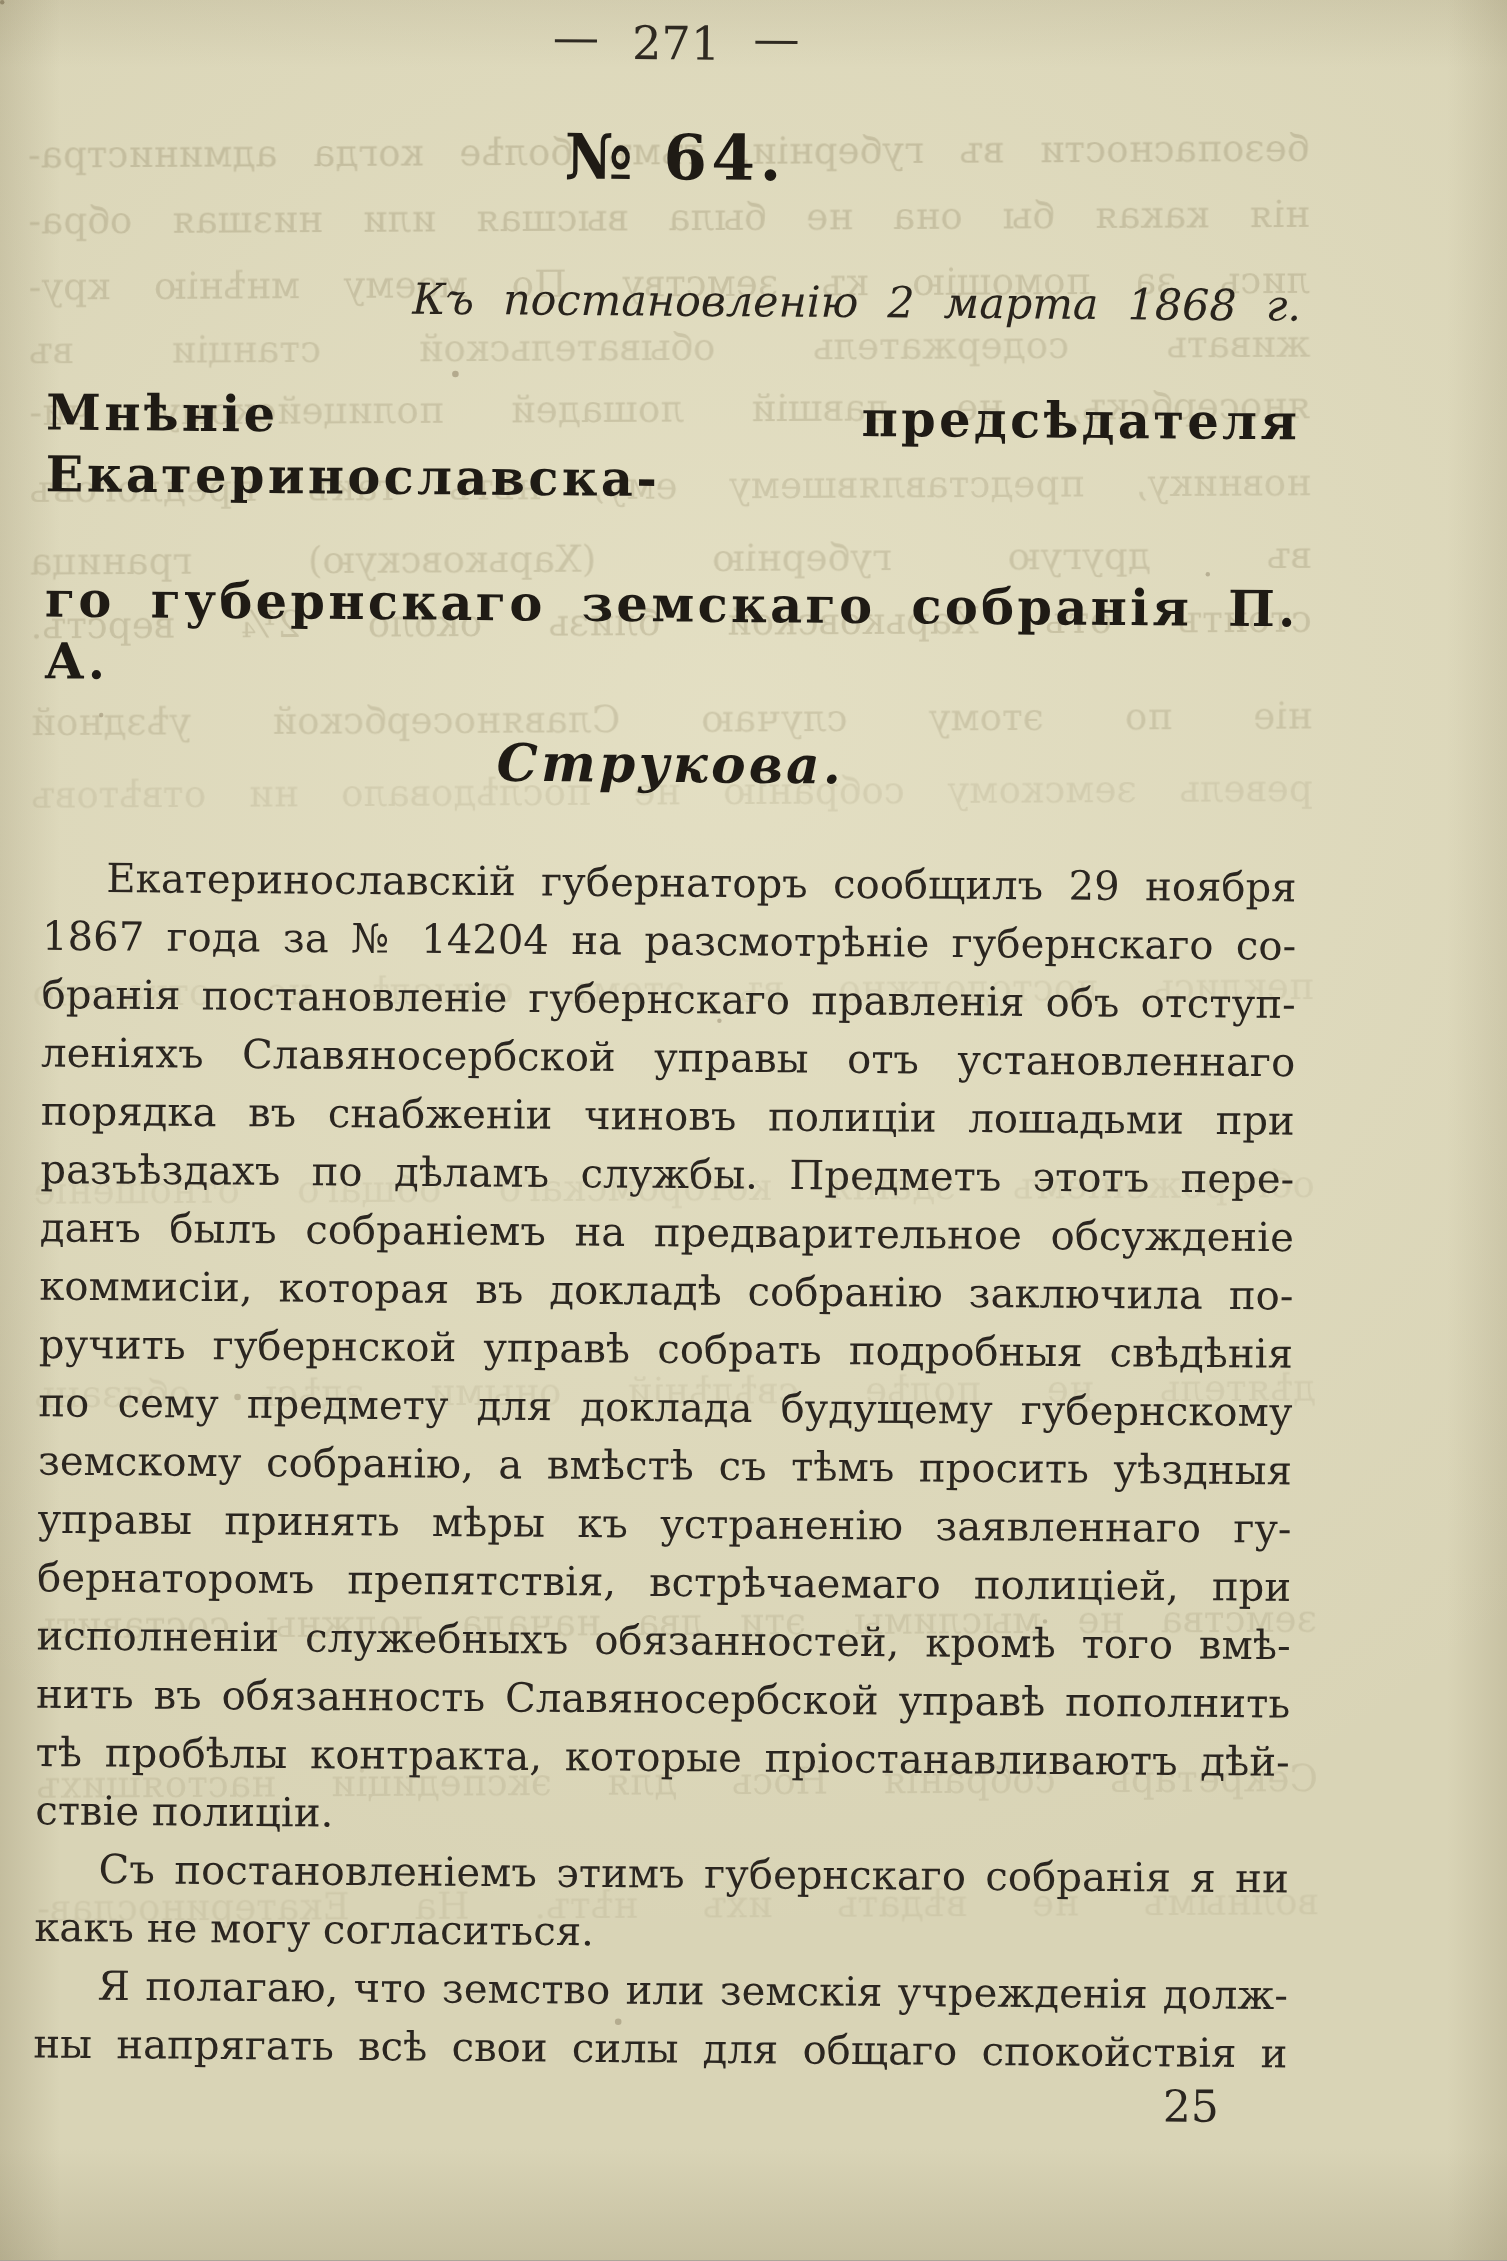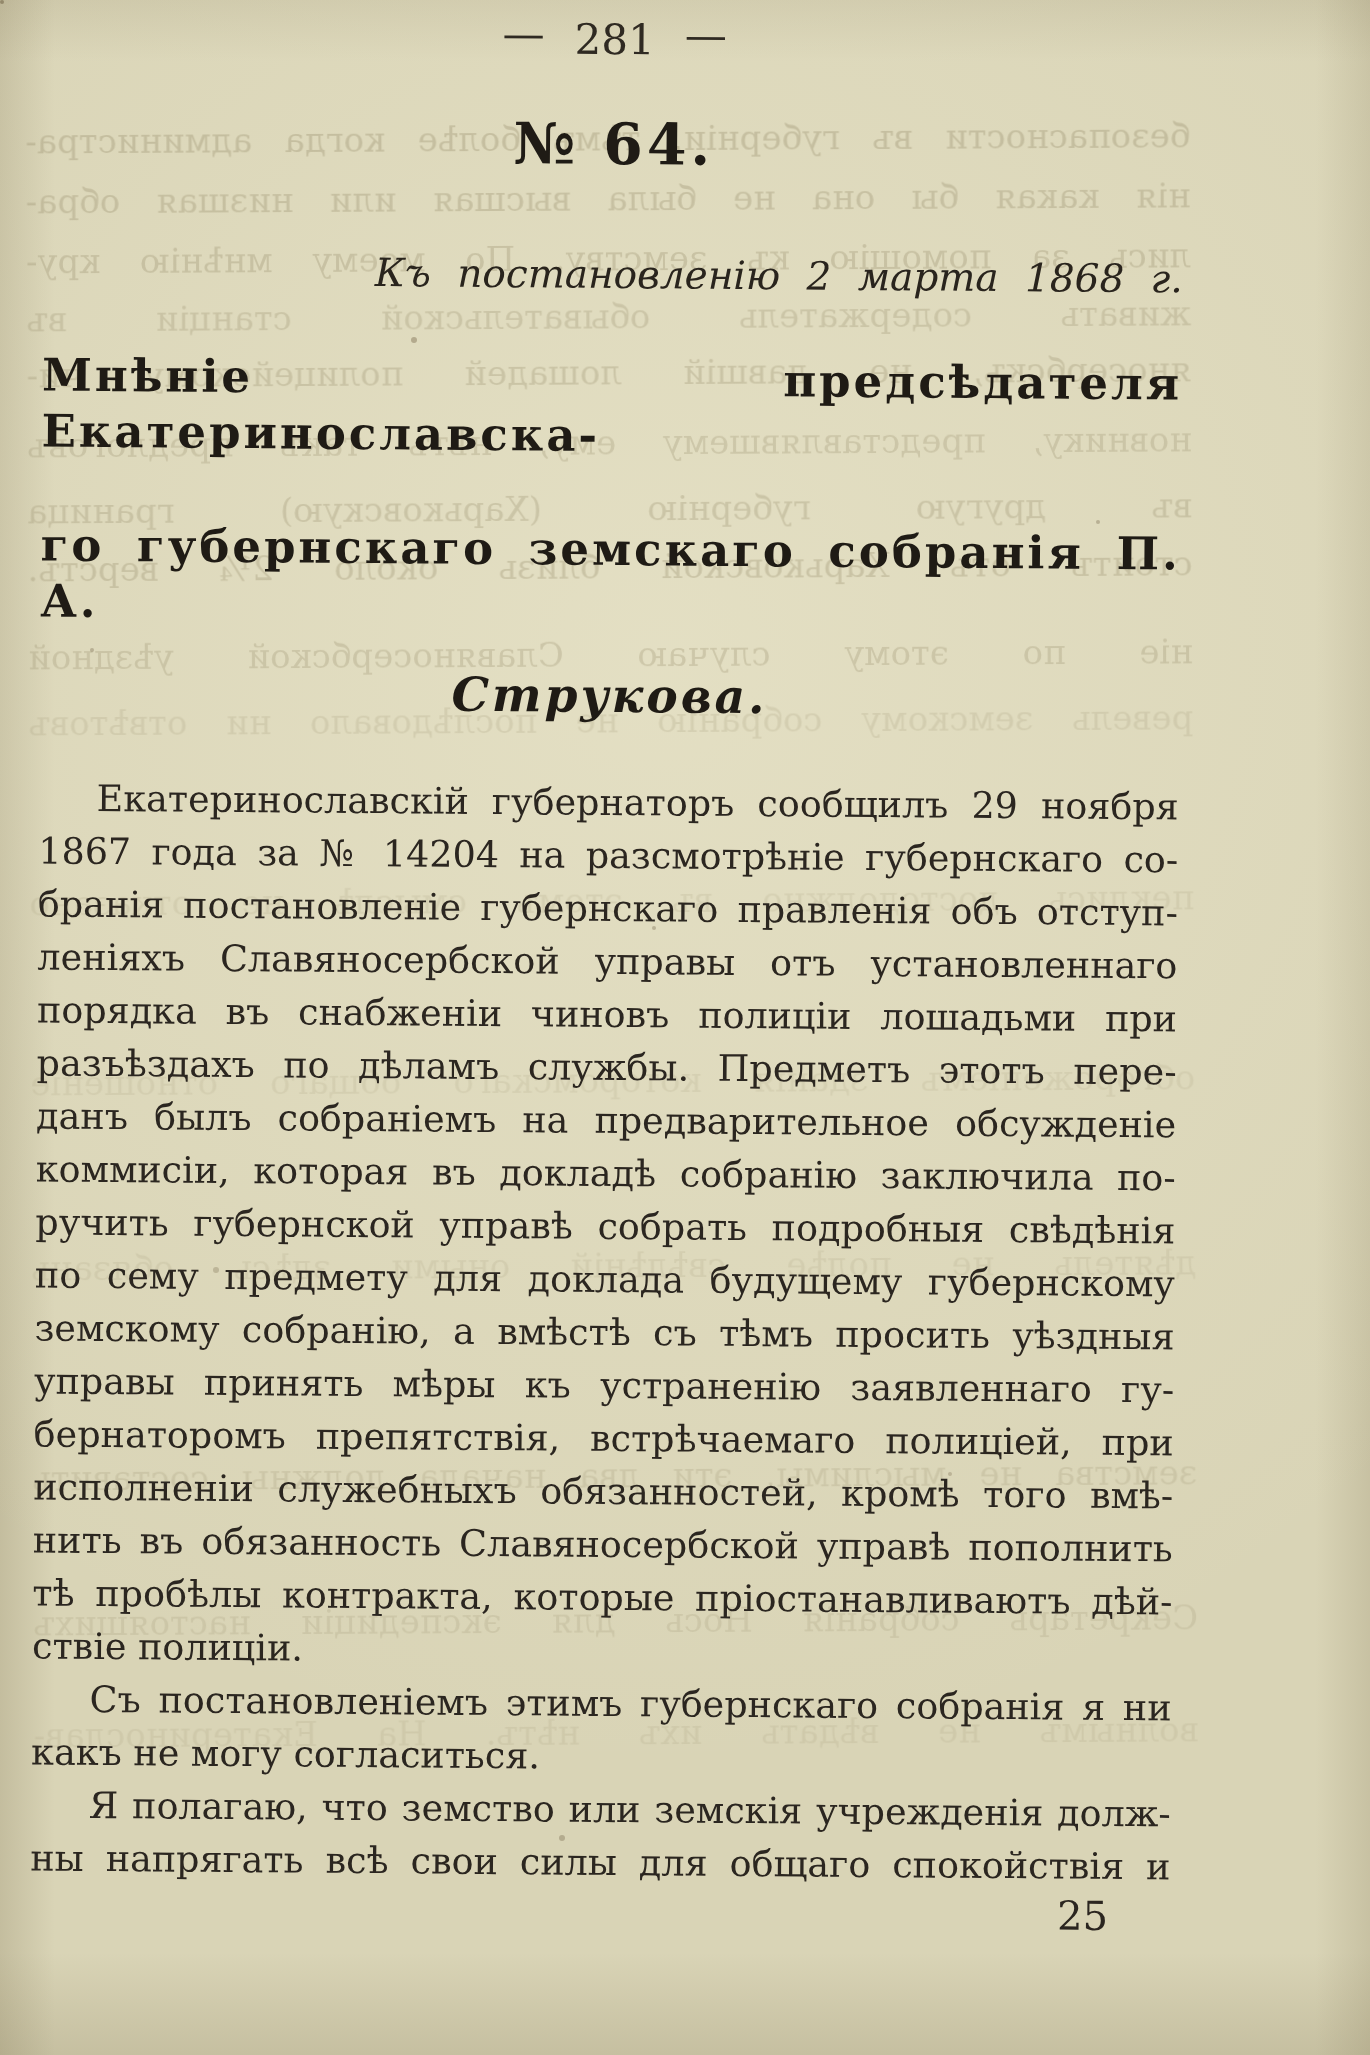--- a/index.html
+++ b/index.html
@@ -85,21 +85,21 @@
       <div class="bleed-line" style="top: 1245px; opacity: 0.18;">дѣятель не полѣе свѣдѣній оными здѣсь обязань</div>
       <div class="bleed-line" style="top: 1455px; opacity: 0.26;">земства не мыслимы, эти два начала должны составить</div>
       <div class="bleed-line" style="top: 1600px; opacity: 0.24;">Секретарь собранія Нось для экспедиціи настоящихъ</div>
       <div class="bleed-line" style="top: 1712px; opacity: 0.18;">волнымъ не вѣдать ихъ нѣтъ. На Екатеринослав-</div>
     </div>
   <div class="specks"></div>
 
   <div class="content">
 
     <div class="pagehead">
-      <span class="dash">—</span><span>281</span><span class="dash">—</span>
+      <span class="dash">—</span><span>271</span><span class="dash">—</span>
     </div>
 
     <div class="docnum">№ 64.</div>
 
     <div class="dateline">Къ постановленію 2 марта 1868 г.</div>
 
     <div class="hline">Мнѣніе предсѣдателя Екатеринославска-</div>
     <div class="hline hline2">го губернскаго земскаго собранія П. А.</div>
     <div class="hline hline3">Струкова.</div>
 

